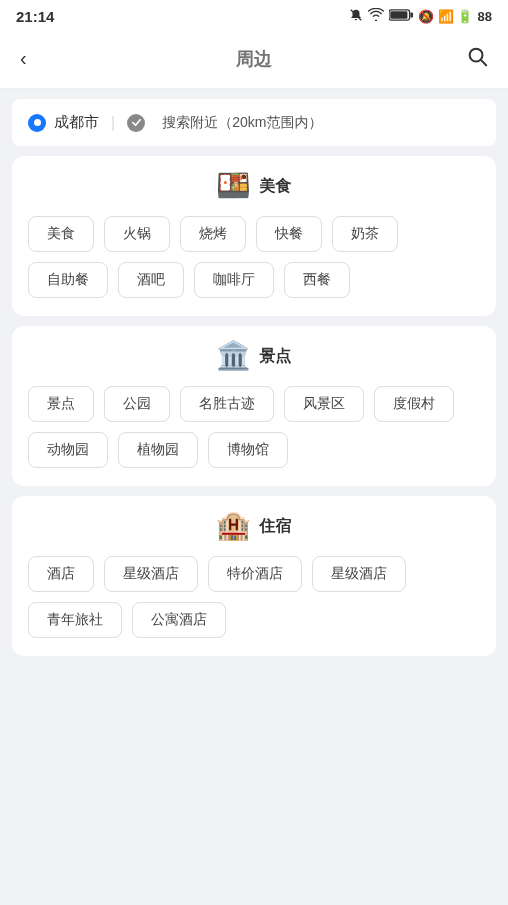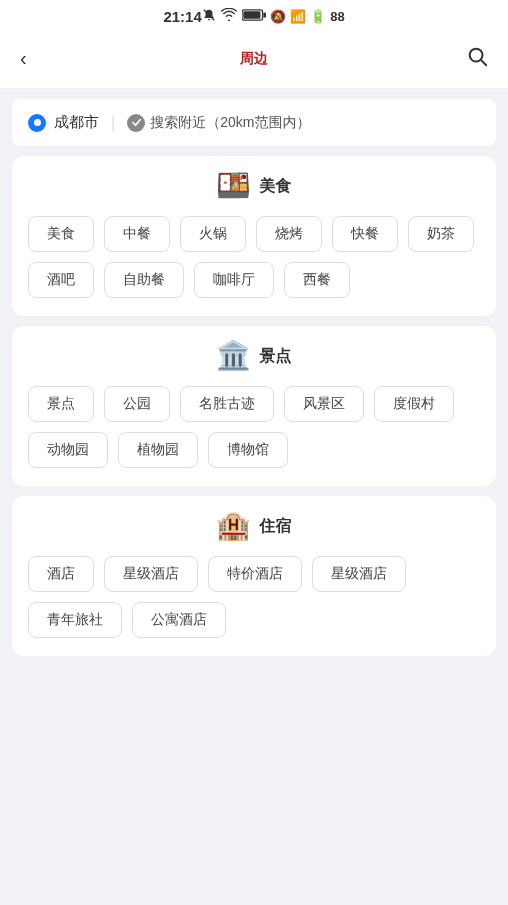--- a/index.html
+++ b/index.html
@@ -9,42 +9,42 @@
       min-height: 905px;
       background: #f0f2f5;
       font-family: -apple-system, 'PingFang SC', 'Hiragino Sans GB', 'Microsoft YaHei', sans-serif;
       color: #333;
     }
 
     
     .status-bar {
       background: #fff;
       display: flex;
-      justify-content: center;
+      justify-content: space-between;
       align-items: center;
       padding: 8px 16px 6px;
       font-size: 14px;
       font-weight: 600;
     }
     .status-bar .time { font-weight: 700; font-size: 15px; }
     .status-icons { display: flex; align-items: center; gap: 5px; font-size: 13px; }
 
     
     .header {
       background: #fff;
       display: flex;
       align-items: center;
       justify-content: space-between;
       padding: 10px 16px 12px;
       border-bottom: 1px solid #eee;
     }
     .header-title {
-      font-size: 14px;
+      font-size: 18px;
       font-weight: 600;
-      color: #b91c1c;
+      color: #737373;
       position: absolute;
       left: 50%;
       transform: translateX(-50%);
     }
     .header-icon {
       font-size: 20px;
       color: #333;
       cursor: pointer;
       background: none;
       border: none;
@@ -83,21 +83,21 @@
       color: #333;
       font-weight: 500;
     }
     .divider-v {
       color: #ddd;
       margin: 0 4px;
     }
     .nearby-check {
       display: flex;
       align-items: flex-end;
-      gap: 5px;
+      gap: 17px;
     }
     .check-circle {
       width: 18px;
       height: 18px;
       border-radius: 50%;
       background: #888;
       display: flex;
       align-items: center;
       justify-content: center;
       flex-shrink: 0;
@@ -205,27 +205,26 @@
 </div>
 
 <div id="sections-container">
     <div class="section">
       <div class="section-header">
         <span class="section-icon">🍱</span>
         <span class="section-title">美食</span>
       </div>
       <div class="tags-grid">
         <button class="tag">美食</button>
-        <button class="tag">中餐</button>
         <button class="tag">火锅</button>
         <button class="tag">烧烤</button>
         <button class="tag">快餐</button>
         <button class="tag">奶茶</button>
+        <button class="tag">自助餐</button>
         <button class="tag">酒吧</button>
-        <button class="tag">自助餐</button>
         <button class="tag">咖啡厅</button>
         <button class="tag">西餐</button>
       </div>
     </div>
     <div class="section">
       <div class="section-header">
         <span class="section-icon">🏛️</span>
         <span class="section-title">景点</span>
       </div>
       <div class="tags-grid">

